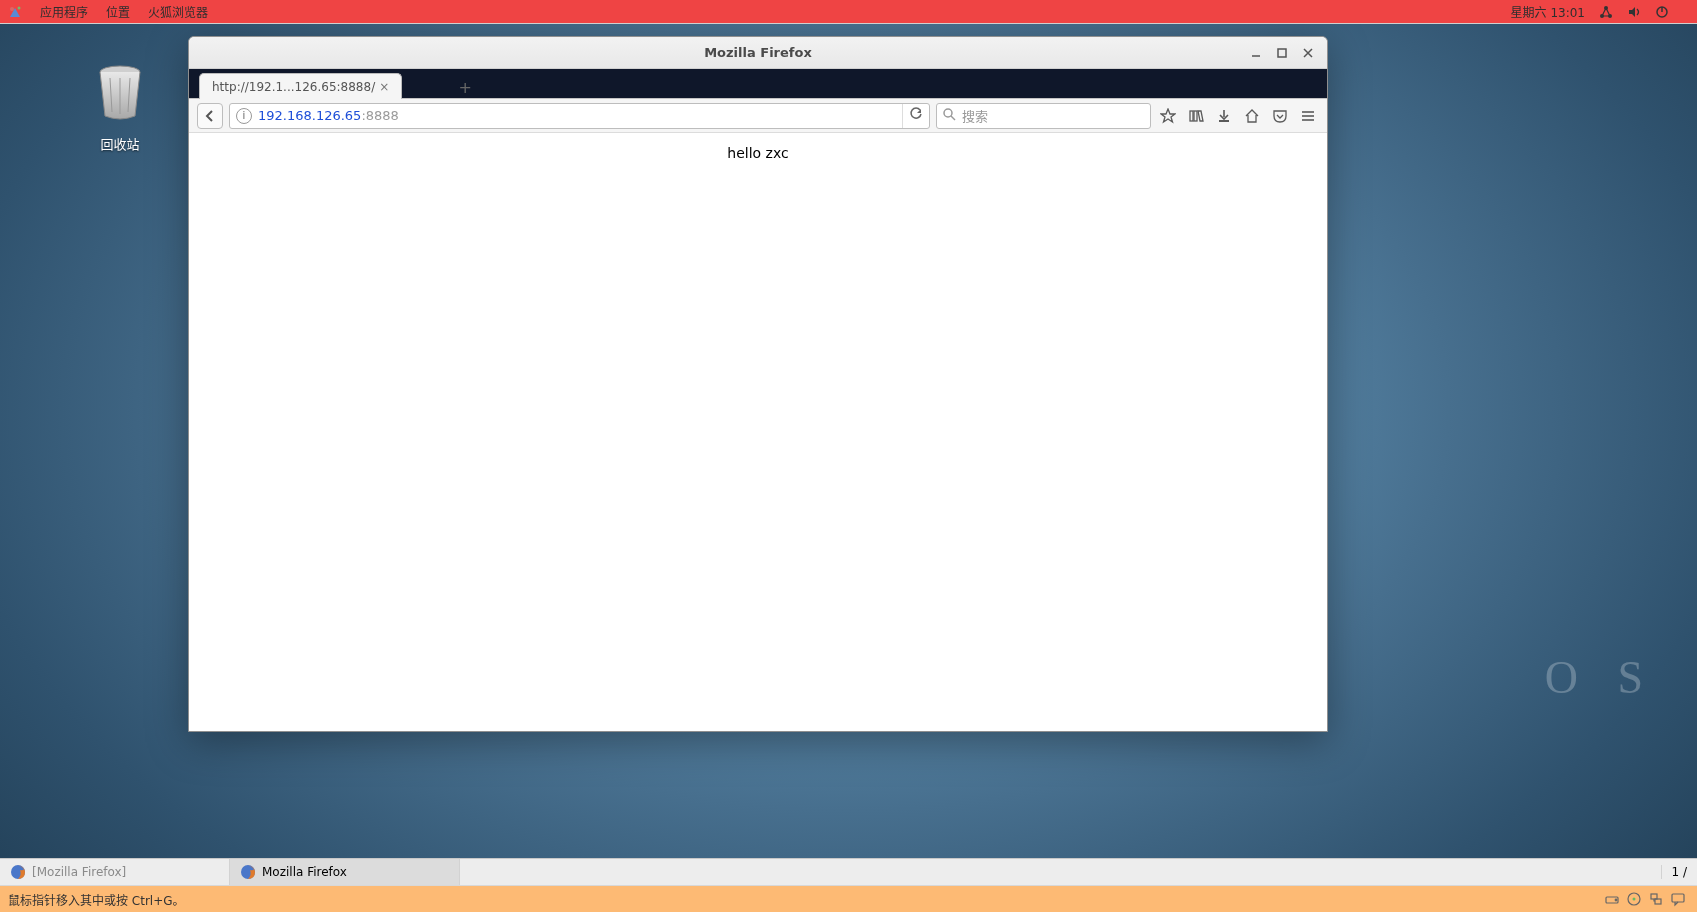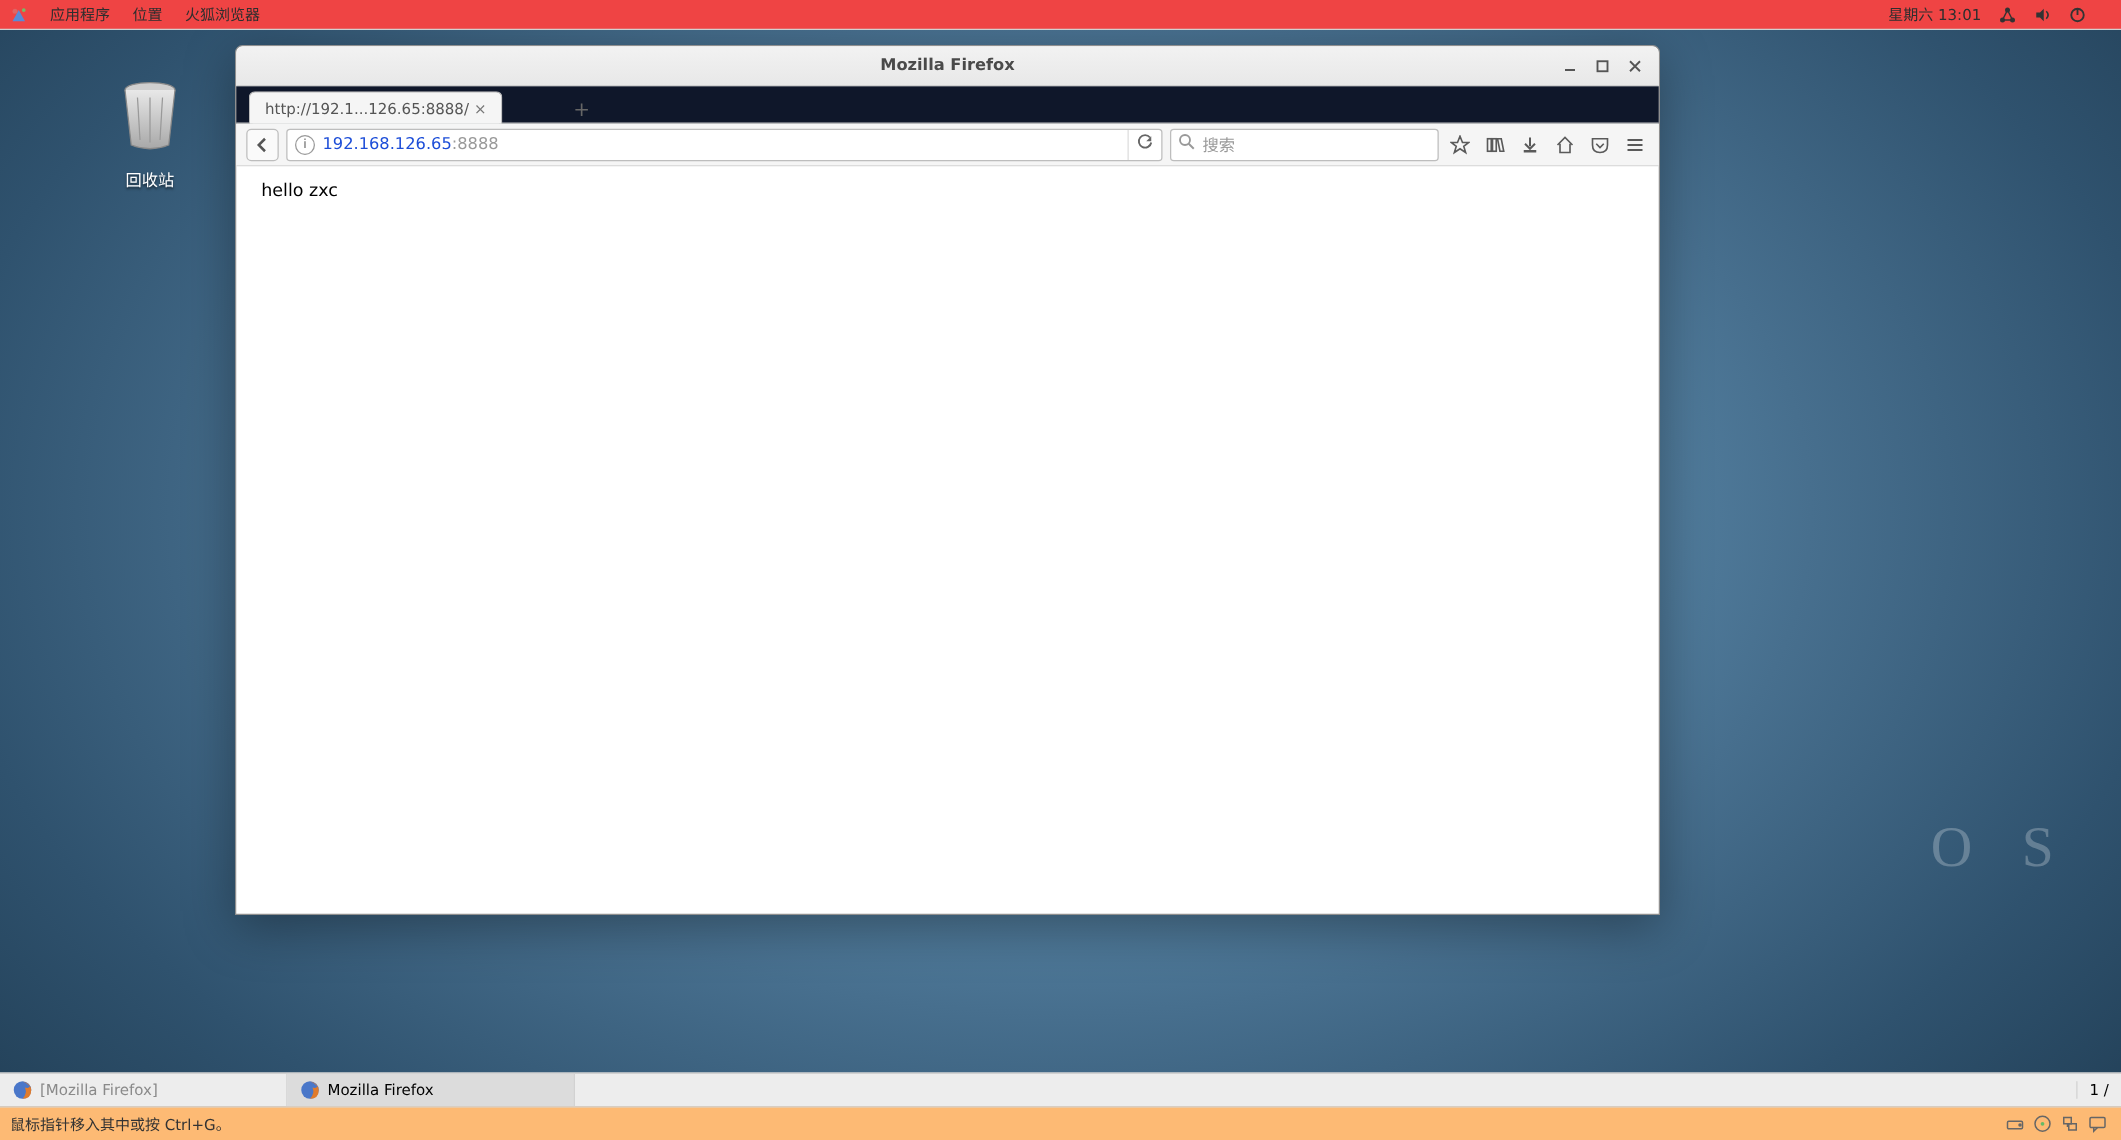--- a/index.html
+++ b/index.html
@@ -78,21 +78,21 @@
 .url-host { color:#1d4ed8; }
 .url-port { color:#9a9a9a; }
 .url-wrap .reload-split { margin-left:auto; border-left:1px solid #ddd; height:100%; display:flex; align-items:center; padding-left:6px; }
 .search-wrap {
   width:215px; height:26px; border:1px solid #bdbdbd; border-radius:3px; background:#fff;
   display:flex; align-items:center; padding:0 6px; gap:6px; font-size:13px; color:#999;
 }
 .tool-ico { width:22px; height:22px; display:flex; align-items:center; justify-content:center; cursor:pointer; color:#5a5a5a; }
 .tool-ico svg { width:16px; height:16px; }
 
-.page-content { padding:12px 20px; font-size:14px; color:#000; font-family:"DejaVu Serif",serif; }
+.page-content { padding:12px 20px; font-size:14px; color:#000; font-family:"DejaVu Serif",serif;text-align:center; }
 
 
 .bottombar {
   position:absolute; left:0; bottom:27px; right:0; height:27px;
   background:#ededed; border-top:1px solid #c8c8c8;
   display:flex; align-items:center; font-size:12px;
 }
 .task { height:23px; display:flex; align-items:center; gap:6px; padding:13px 10px;
   border-right:1px solid #d2d2d2; min-width:230px; cursor:pointer; }
 .task.active { background:#dcdcdc; }

